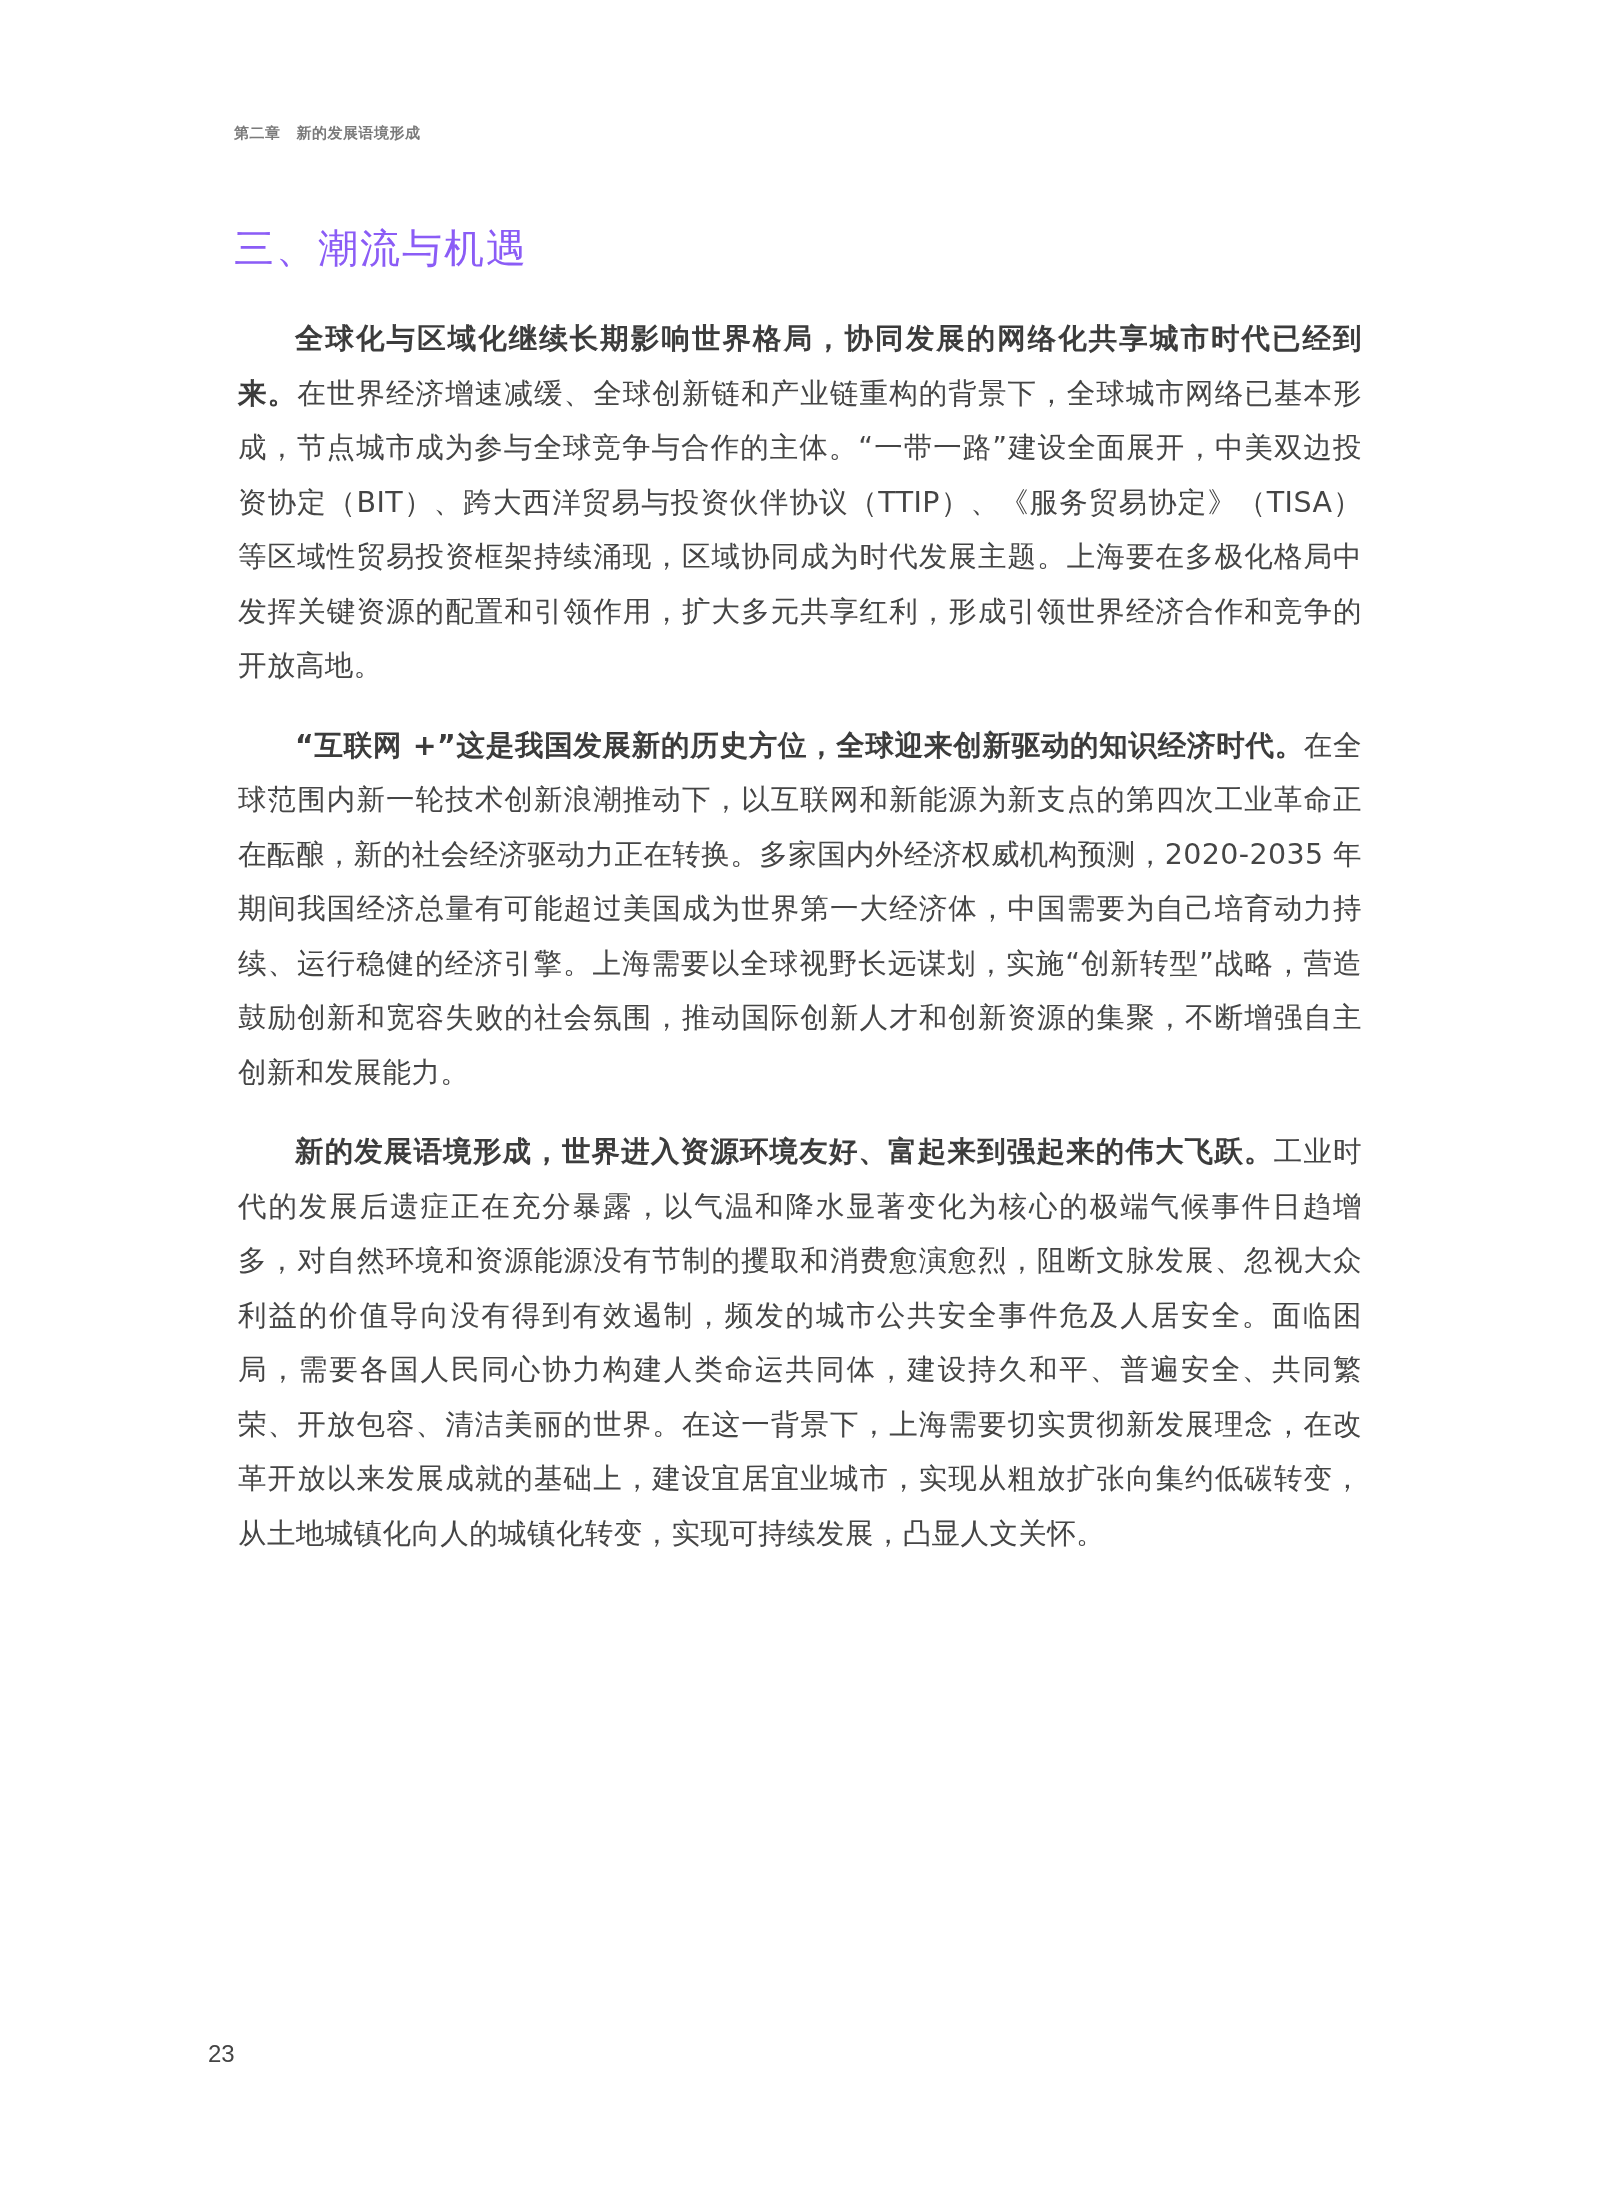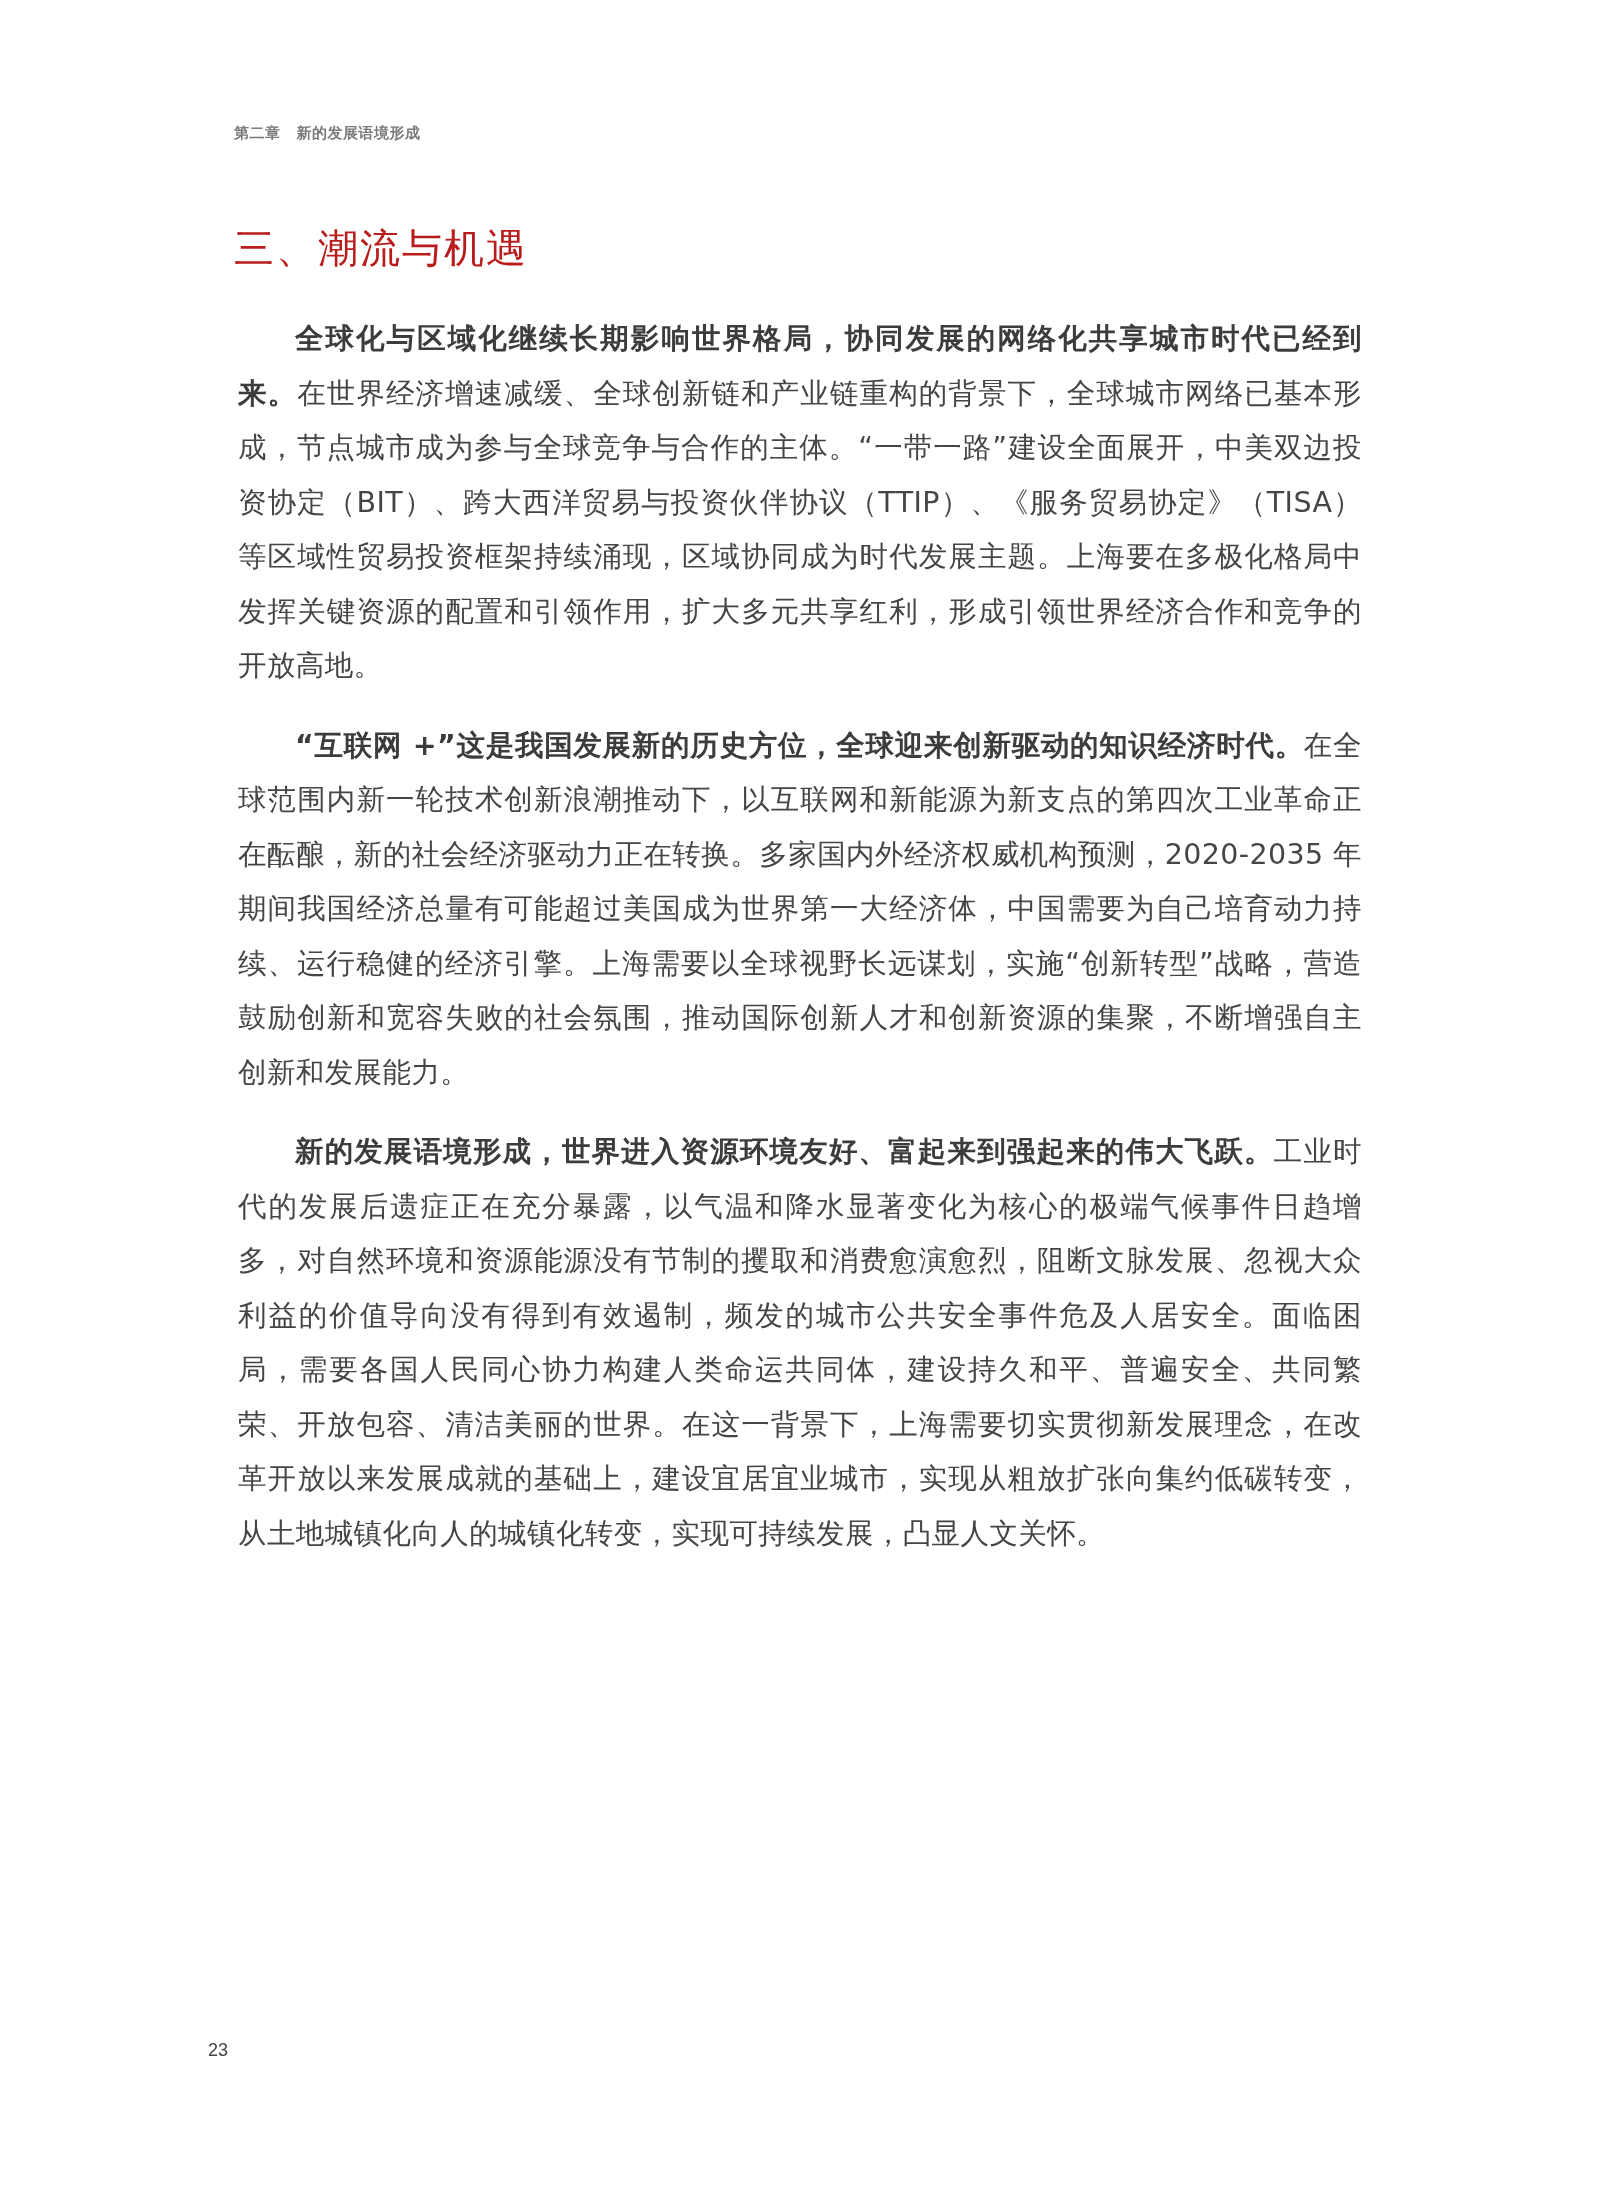--- a/index.html
+++ b/index.html
@@ -23,21 +23,21 @@
       color: #7a7a7a;
       font-weight: bold;
       letter-spacing: 0.5px;
     }
     .running-header .chap { margin-right: 16px; }
     .section-title {
       position: absolute;
       left: 234px;
       top: 228px;
       font-size: 40px;
-      color: #b91c1c;
+      color: #8b5cf6;
       font-weight: normal;
       letter-spacing: 2px;
       margin: 0;
       line-height: 1;
     }
     .body-text {
       position: absolute;
       left: 238px;
       top: 312px;
       width: 1124px;
@@ -52,21 +52,21 @@
       letter-spacing: 0.4px;
     }
     .para strong {
       font-weight: bold;
       color: #3c3c3c;
     }
     .page-number {
       position: absolute;
       left: 208px;
       top: 2040px;
-      font-size: 18px;
+      font-size: 24px;
       color: #444444;
       font-family: "Liberation Sans", sans-serif;
     }
   </style>
 </head>
 <body>
 
 <div class="running-header">
   <span class="chap">第二章</span><span>新的发展语境形成</span>
 </div>

